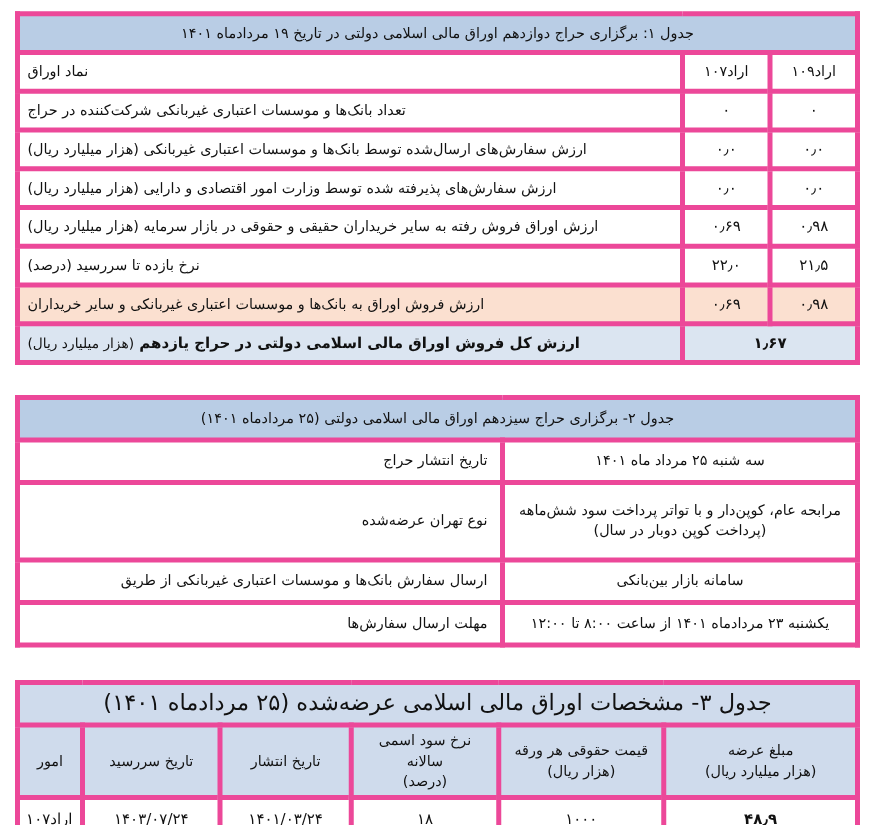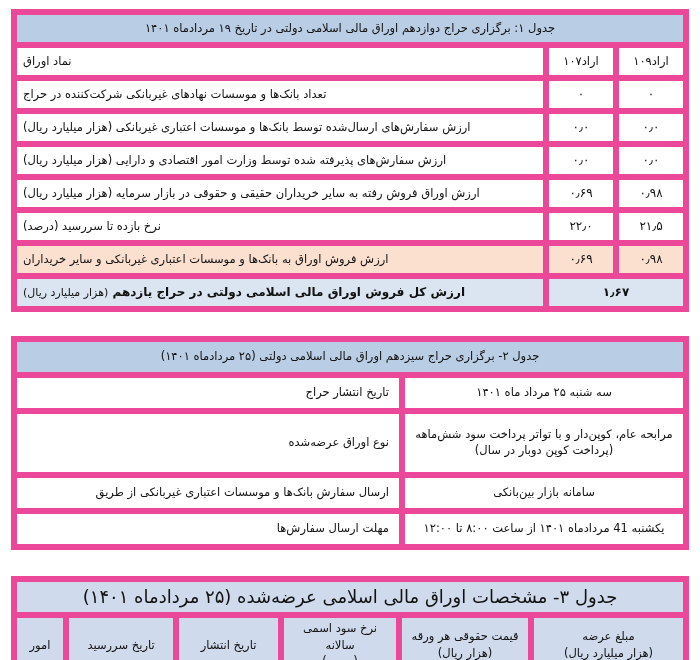--- a/index.html
+++ b/index.html
@@ -26,21 +26,21 @@
 
   table.doc-table {
     border-collapse: collapse;
     table-layout: fixed;
     width: 672px;
     margin: 0 auto;
     background: #ffffff;
   }
   table.doc-table td,
   table.doc-table th {
-    border: 6px solid #ec4899;
+    border: 4px solid #ec4899;
     padding: 2px 6px;
     font-weight: normal;
     vertical-align: middle;
     line-height: 1.35;
   }
 
   
   .title-cell {
     background: #b9cde5;
     text-align: center;
@@ -137,21 +137,21 @@
 
       <tr class="symbol-row">
         <td class="num-cell">اراد۱۰۹</td>
         <td class="num-cell">اراد۱۰۷</td>
         <td class="label-cell">نماد اوراق</td>
       </tr>
 
       <tr>
         <td class="num-cell">۰</td>
         <td class="num-cell">۰</td>
-        <td class="label-cell">تعداد بانک‌ها و موسسات نهادهای غیربانکی شرکت‌کننده در حراج</td>
+        <td class="label-cell">تعداد بانک‌ها و موسسات اعتباری غیربانکی شرکت‌کننده در حراج</td>
       </tr>
 
       <tr>
         <td class="num-cell">۰٫۰</td>
         <td class="num-cell">۰٫۰</td>
         <td class="label-cell">ارزش سفارش‌های ارسال‌شده توسط بانک‌ها و موسسات اعتباری غیربانکی (هزار میلیارد ریال)</td>
       </tr>
 
       <tr>
         <td class="num-cell">۰٫۰</td>
@@ -196,31 +196,31 @@
         <td class="title-cell" colspan="2">جدول ۲- برگزاری حراج سیزدهم اوراق مالی اسلامی دولتی (۲۵ مردادماه ۱۴۰۱)</td>
       </tr>
 
       <tr>
         <td class="t2-value">سه شنبه ۲۵ مرداد ماه ۱۴۰۱</td>
         <td class="t2-label">تاریخ انتشار حراج</td>
       </tr>
 
       <tr>
         <td class="t2-value t2-label-tall">مرابحه عام، کوپن‌دار و با تواتر پرداخت سود شش‌ماهه (پرداخت کوپن دوبار در سال)</td>
-        <td class="t2-label">نوع اوراق عرضه‌شده</td>
+        <td class="t2-label">نوع تهران عرضه‌شده</td>
       </tr>
 
       <tr>
         <td class="t2-value">سامانه بازار بین‌بانکی</td>
         <td class="t2-label">ارسال سفارش بانک‌ها و موسسات اعتباری غیربانکی از طریق</td>
       </tr>
 
 
       <tr>
-        <td class="t2-value">یکشنبه 41 مردادماه ۱۴۰۱ از ساعت ۸:۰۰ تا ۱۲:۰۰</td>
+        <td class="t2-value">یکشنبه ۲۳ مردادماه ۱۴۰۱ از ساعت ۸:۰۰ تا ۱۲:۰۰</td>
         <td class="t2-label">مهلت ارسال سفارش‌ها</td>
       </tr>
     </tbody>
   </table>
 
   <div class="gap-2"></div>
 
   <table class="doc-table" id="table3">
     <colgroup>
       <col style="width:155px">

